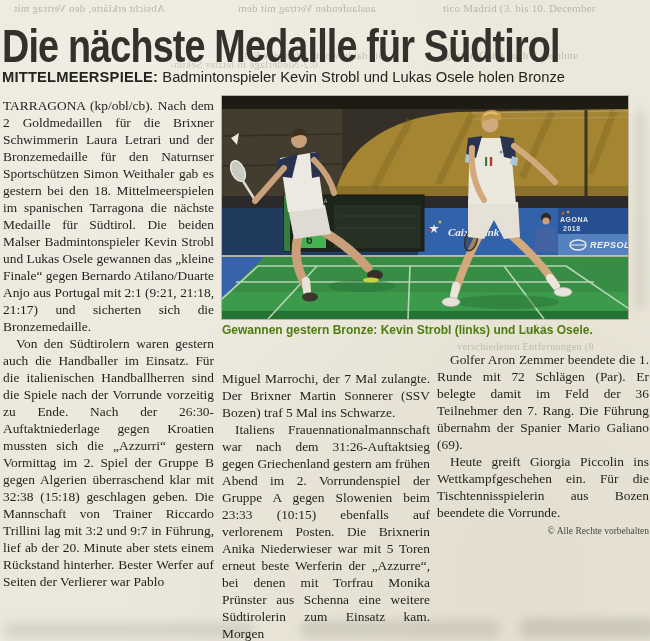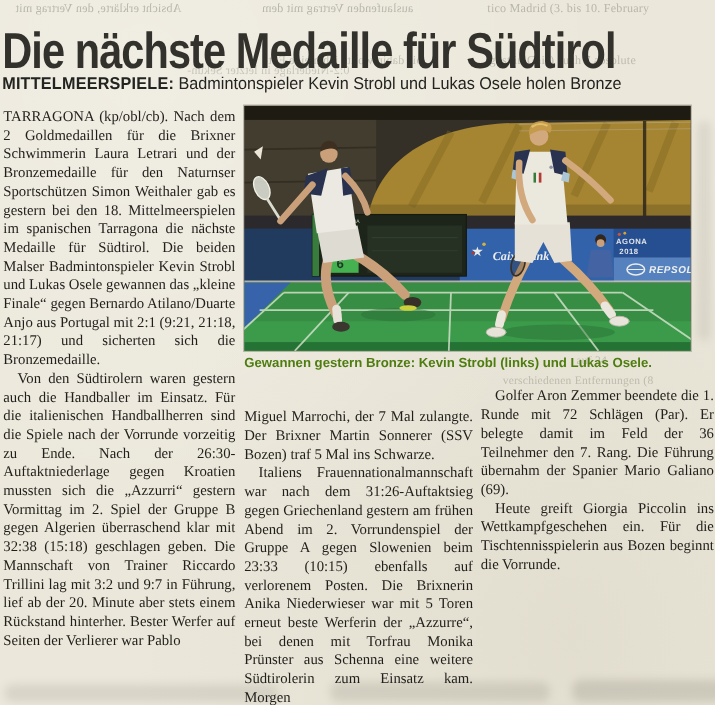--- a/index.html
+++ b/index.html
@@ -49,21 +49,21 @@
 </style>
 </head>
 <body>
 
 <div class="page">
 
   <div class="ghost mirror" style="left:14px;top:2px;">Absicht erklärte, den Vertrag mit</div>
   <div class="ghost mirror" style="left:170px;top:58px;opacity:.45;">0:2-Niederlage in letzter Sekun-</div>
   <div class="ghost mirror" style="left:238px;top:2px;">auslaufenden Vertrag mit dem</div>
   <div class="ghost mirror" style="left:240px;top:49px;opacity:.5;">bis dahin wollte ich meine Ent-</div>
-  <div class="ghost" style="left:443px;top:2px;">tico Madrid (3. bis 10. February</div>
+  <div class="ghost" style="left:443px;top:2px;">tico Madrid (3. bis 10. December</div>
   <div class="ghost" style="left:445px;top:49px;opacity:.55;">gust in Gais) auch 7 absolute</div>
   <div class="ghost small" style="left:524px;top:323px;">auf 24</div>
   <div class="ghost small" style="left:457px;top:341px;">verschiedenen Entfernungen (8</div>
   <div class="smudge" style="left:4px;top:622px;width:250px;height:16px;opacity:.15;"></div>
   <div class="smudge" style="left:300px;top:620px;width:200px;height:18px;opacity:.17;"></div>
   <div class="smudge" style="left:520px;top:618px;width:140px;height:20px;opacity:.2;"></div>
   <div class="smudge" style="left:634px;top:110px;width:12px;height:200px;opacity:.13;"></div>
 
   <h1 class="headline" style="margin:0;">Die nächste Medaille für Südtirol</h1>
   <div class="kicker">
@@ -77,22 +77,23 @@
     </div>
   <div class="col col2" lang="de">
 
   <p class="para">Miguel Marrochi, der 7 Mal zulangte. Der Brixner Martin Sonnerer (SSV Bozen) traf 5 Mal ins Schwarze.</p>
       <p class="para indent">Italiens Frauennationalmannschaft war nach dem 31:26-Auftaktsieg gegen Griechenland gestern am frühen Abend im 2. Vorrundenspiel der Gruppe A gegen Slowenien beim 23:33 (10:15) ebenfalls auf verlorenem Posten. Die Brixnerin Anika Niederwieser war mit 5 Toren erneut beste Werferin der „Azzurre“, bei denen mit Torfrau Monika Prünster aus Schenna eine weitere Südtirolerin zum Einsatz kam. Morgen</p>
     </div>
   <div class="col col3" lang="de">
     <div>
 
         <p class="para indent">Golfer Aron Zemmer beendete die 1. Runde mit 72 Schlägen (Par). Er belegte damit im Feld der 36 Teilnehmer den 7. Rang. Die Führung übernahm der Spanier Mario Galiano (69).</p>
-        <p class="para indent">Heute greift Giorgia Piccolin ins Wettkampfgeschehen ein. Für die Tischtennisspielerin aus Bozen beginnt die Vorrunde.</p>
+        <p class="para indent">Heute greift Giorgia Piccolin ins Wettkampfgeschehen ein. Für die Tischtennisspielerin aus Bozen beendete die Vorrunde.</p>
       </div>
+    <div class="credit">© Alle Rechte vorbehalten</div>
   </div>
 
   <div class="photo">
     <svg width="406" height="223" viewBox="0 0 406 223">
 
       <rect x="0" y="0" width="406" height="223" fill="#2c2a24"></rect>
       <rect x="0" y="0" width="406" height="13" fill="#15130e"></rect>
       <rect x="0" y="13" width="120" height="92" fill="#3b372e"></rect>
       <line x1="0" y1="40" x2="120" y2="38" stroke="#2b271f" stroke-width="1.5"></line>
       <line x1="0" y1="70" x2="120" y2="68" stroke="#2b271f" stroke-width="1.5"></line>

